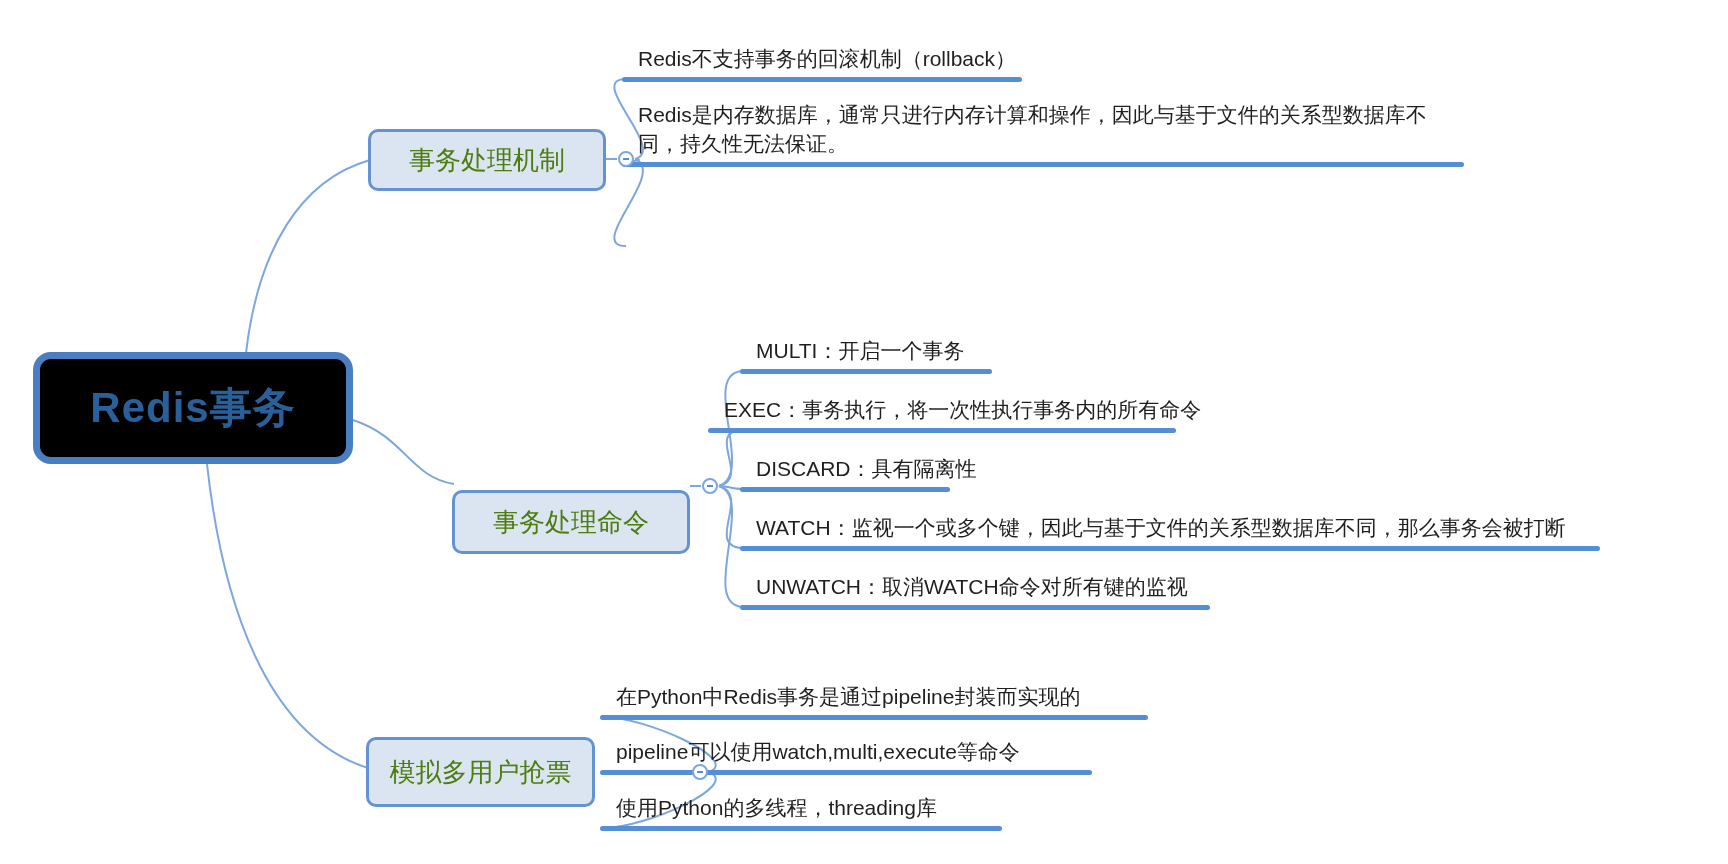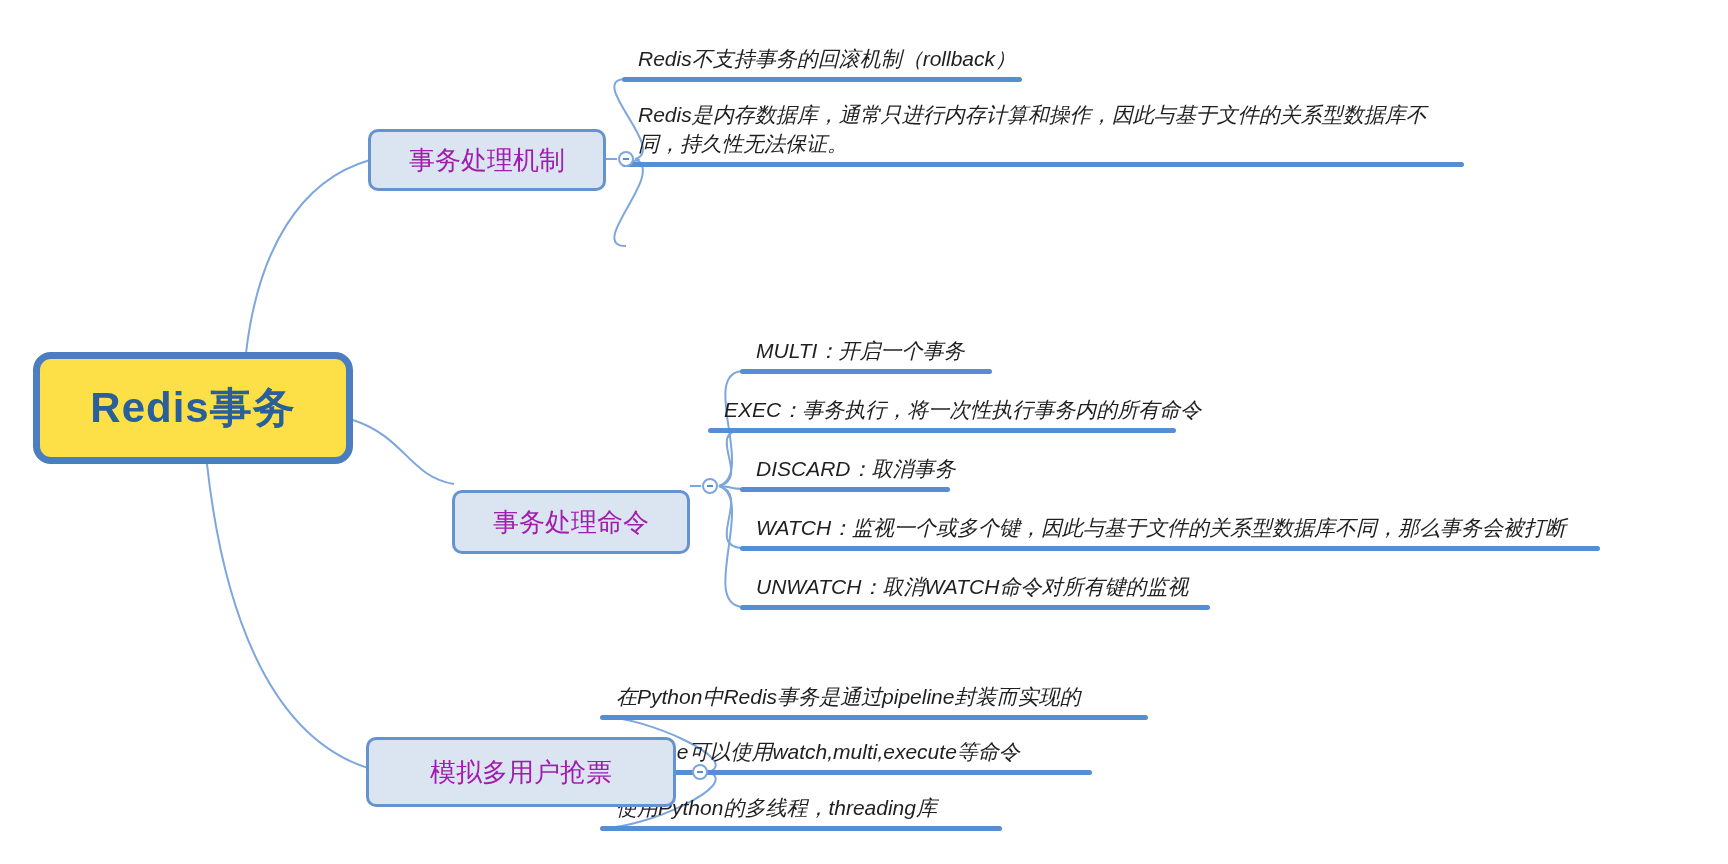--- a/index.html
+++ b/index.html
@@ -3,47 +3,47 @@
 <meta charset="utf-8">
 <style>
   html,body{margin:0;padding:0;background:#ffffff;}
   body{font-family:"Liberation Sans","DejaVu Sans",sans-serif;}
   #canvas{position:relative;width:1728px;height:864px;background:#ffffff;overflow:hidden;}
   #wires{position:absolute;left:0;top:0;z-index:0;}
 
   
   .root-node{
     position:absolute;left:33px;top:352px;width:320px;height:112px;
-    background:#fde047;border:7px solid #4a7ec0;border-radius:18px;
+    background:#000000;border:7px solid #4a7ec0;border-radius:18px;
     display:flex;align-items:center;justify-content:center;box-sizing:border-box;
     z-index:2;cursor:default;
   }
   .root-node span{font-size:42px;font-weight:bold;color:#2a6099;letter-spacing:1px;}
 
   
   .branch-node{
     position:absolute;background:#dbe5f1;border:3px solid #6593cf;border-radius:10px;
     display:flex;align-items:center;justify-content:center;box-sizing:border-box;
     z-index:2;cursor:default;
   }
-  .branch-node span{font-size:26px;color:#a21caf;}
+  .branch-node span{font-size:26px;color:#4d7c0f;}
   #branch-0{left:368px;top:129px;width:238px;height:62px;}
   #branch-1{left:452px;top:454px;width:238px;height:64px;margin-top:36px;}
-  #branch-2{left:366px;top:737px;width:310px;height:70px;}
+  #branch-2{left:366px;top:737px;width:229px;height:70px;}
 
   
   .sub{
     position:absolute;display:flex;align-items:flex-end;
     padding:0 0 9px 16px;box-sizing:border-box;z-index:1;cursor:default;
   }
   .sub::after{
     content:"";position:absolute;left:0;right:0;bottom:0;height:5px;
     background:#558ed5;border-radius:3px;
   }
-  .sub span{font-size:21px;color:#1f1f1f;line-height:29px;white-space:nowrap;font-style:italic;}
+  .sub span{font-size:21px;color:#1f1f1f;line-height:29px;white-space:nowrap;}
   .sub.wrap span{white-space:normal;max-width:790px;display:inline-block;margin-top:19px;}
 
   
   .handle{
     position:absolute;width:16px;height:16px;border-radius:50%;
     background:#ffffff;border:2px solid #7da7dc;box-sizing:border-box;z-index:3;cursor:pointer;
   }
   .handle::after{
     content:"";position:absolute;left:3px;right:3px;top:50%;margin-top:-1px;height:2px;
     background:#558ed5;
@@ -106,21 +106,21 @@
     <span>Redis是内存数据库，通常只进行内存计算和操作，因此与基于文件的关系型数据库不同，持久性无法保证。</span>
   </div>
 
   <div class="sub" style="left:740px;top:330px;width:252px;height:44px">
     <span>MULTI：开启一个事务</span>
   </div>
   <div class="sub" style="left:708px;top:389px;width:468px;height:44px">
     <span>EXEC：事务执行，将一次性执行事务内的所有命令</span>
   </div>
   <div class="sub" style="left:740px;top:448px;width:210px;height:44px">
-    <span>DISCARD：取消事务</span>
+    <span>DISCARD：具有隔离性</span>
   </div>
   <div class="sub" style="left:740px;top:507px;width:860px;height:44px">
     <span>WATCH：监视一个或多个键，因此与基于文件的关系型数据库不同，那么事务会被打断</span>
   </div>
   <div class="sub" style="left:740px;top:566px;width:470px;height:44px">
     <span>UNWATCH：取消WATCH命令对所有键的监视</span>
   </div>
 
   <div class="sub" style="left:600px;top:676px;width:548px;height:44px">
     <span>在Python中Redis事务是通过pipeline封装而实现的</span>

